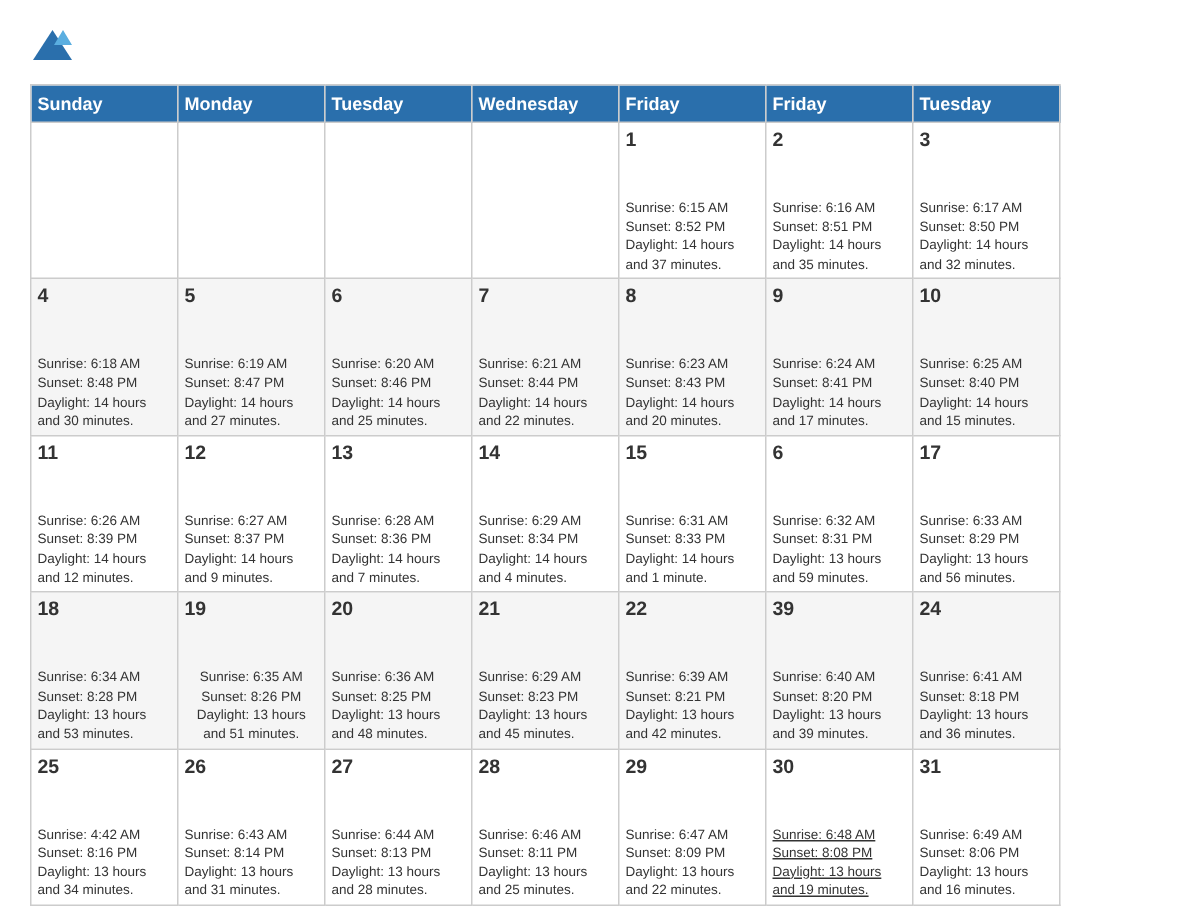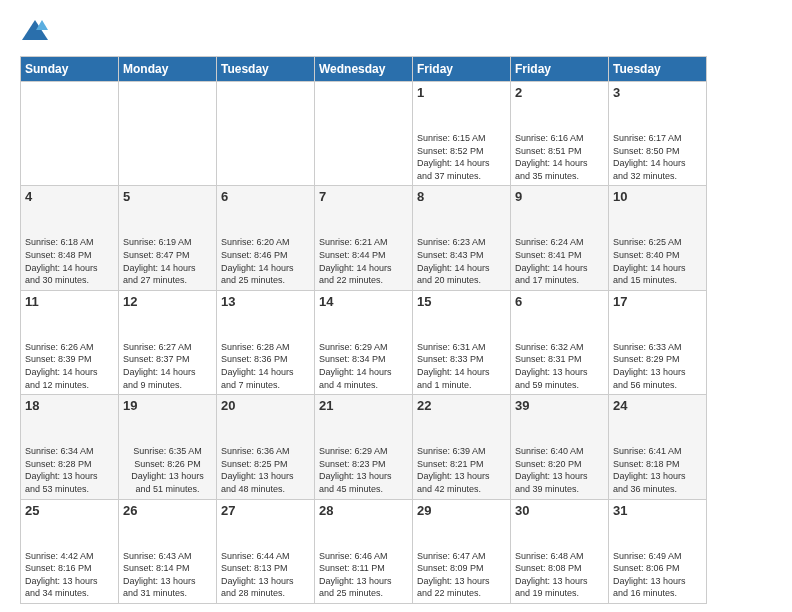--- a/index.html
+++ b/index.html
@@ -347,21 +347,21 @@
           </td>
           <td>
             <span class="day-number">29</span>
             <div class="day-info" style="white-space: pre-line;">Sunrise: 6:47 AM
 Sunset: 8:09 PM
 Daylight: 13 hours
 and 22 minutes.</div>
           </td>
           <td>
             <span class="day-number">30</span>
-            <div class="day-info" style="white-space: pre-line;">Sunrise: 6:48 AM
+            <div class="day-info" style="white-space: pre-line; text-decoration: underline;">Sunrise: 6:48 AM
 Sunset: 8:08 PM
 Daylight: 13 hours
 and 19 minutes.</div>
           </td>
           <td>
             <span class="day-number">31</span>
             <div class="day-info" style="white-space: pre-line;">Sunrise: 6:49 AM
 Sunset: 8:06 PM
 Daylight: 13 hours
 and 16 minutes.</div>

